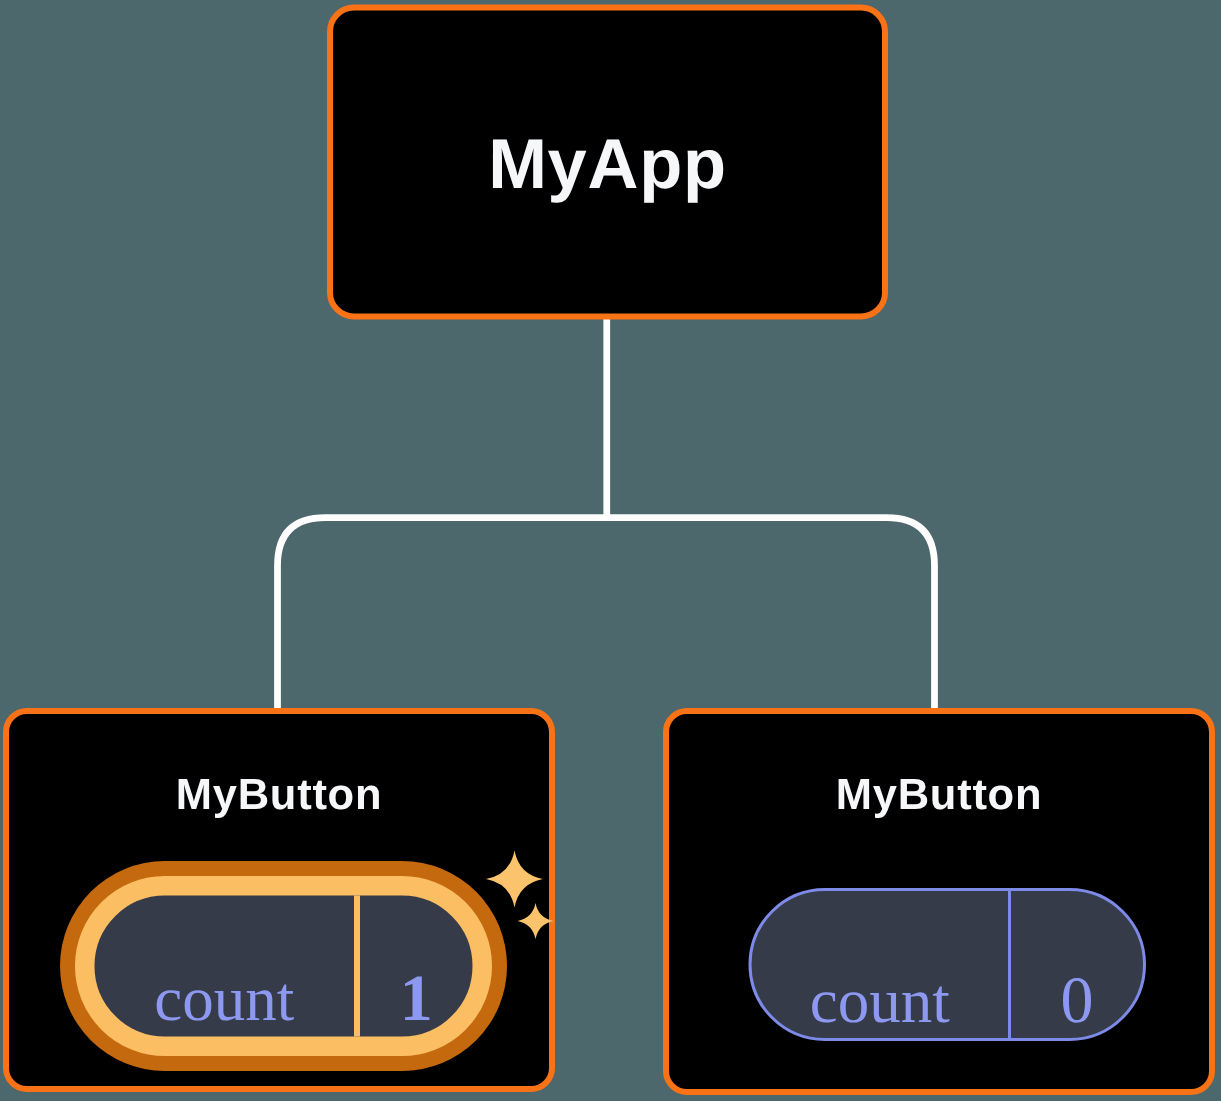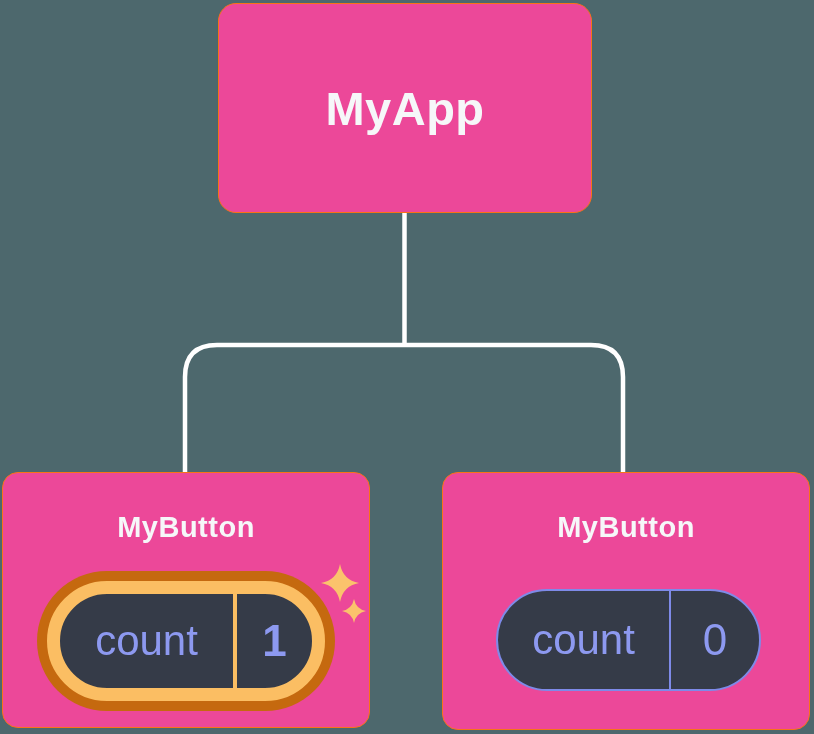--- a/index.html
+++ b/index.html
@@ -15,22 +15,22 @@
     overflow: hidden;
   }
   .connectors {
     position: absolute;
     inset: 0;
     z-index: 1;
   }
   .node {
     position: absolute;
     box-sizing: border-box;
-    background: #ec4899;
-    border: 1px solid #f97316;
+    background: #000000;
+    border: 4px solid #f97316;
     z-index: 2;
   }
   .node-root {
     left: 218px; top: 3px;
     width: 374px; height: 210px;
     border-radius: 18px;
     display: flex; align-items: center; justify-content: center;
   }
   .node-root .node-label {
     font-size: 47px;
@@ -57,22 +57,23 @@
     font-size: 29px;
     font-weight: 700;
     color: #f6f7f9;
     letter-spacing: 0.5px;
   }
   
   .pill {
     position: absolute;
     box-sizing: border-box;
     display: flex;
-    align-items: center;
+    align-items: flex-end;
     background: #353b48;
+    font-family: Liberation Serif, serif;
   }
   .pill-highlighted {
     left: 44px; top: 108px;
     width: 278px; height: 120px;
     border: 13px solid #fbbe63;
     border-radius: 60px;
     box-shadow: 0 0 0 10px #c5690f;
   }
   .pill-normal {
     left: 53px; top: 116px;

